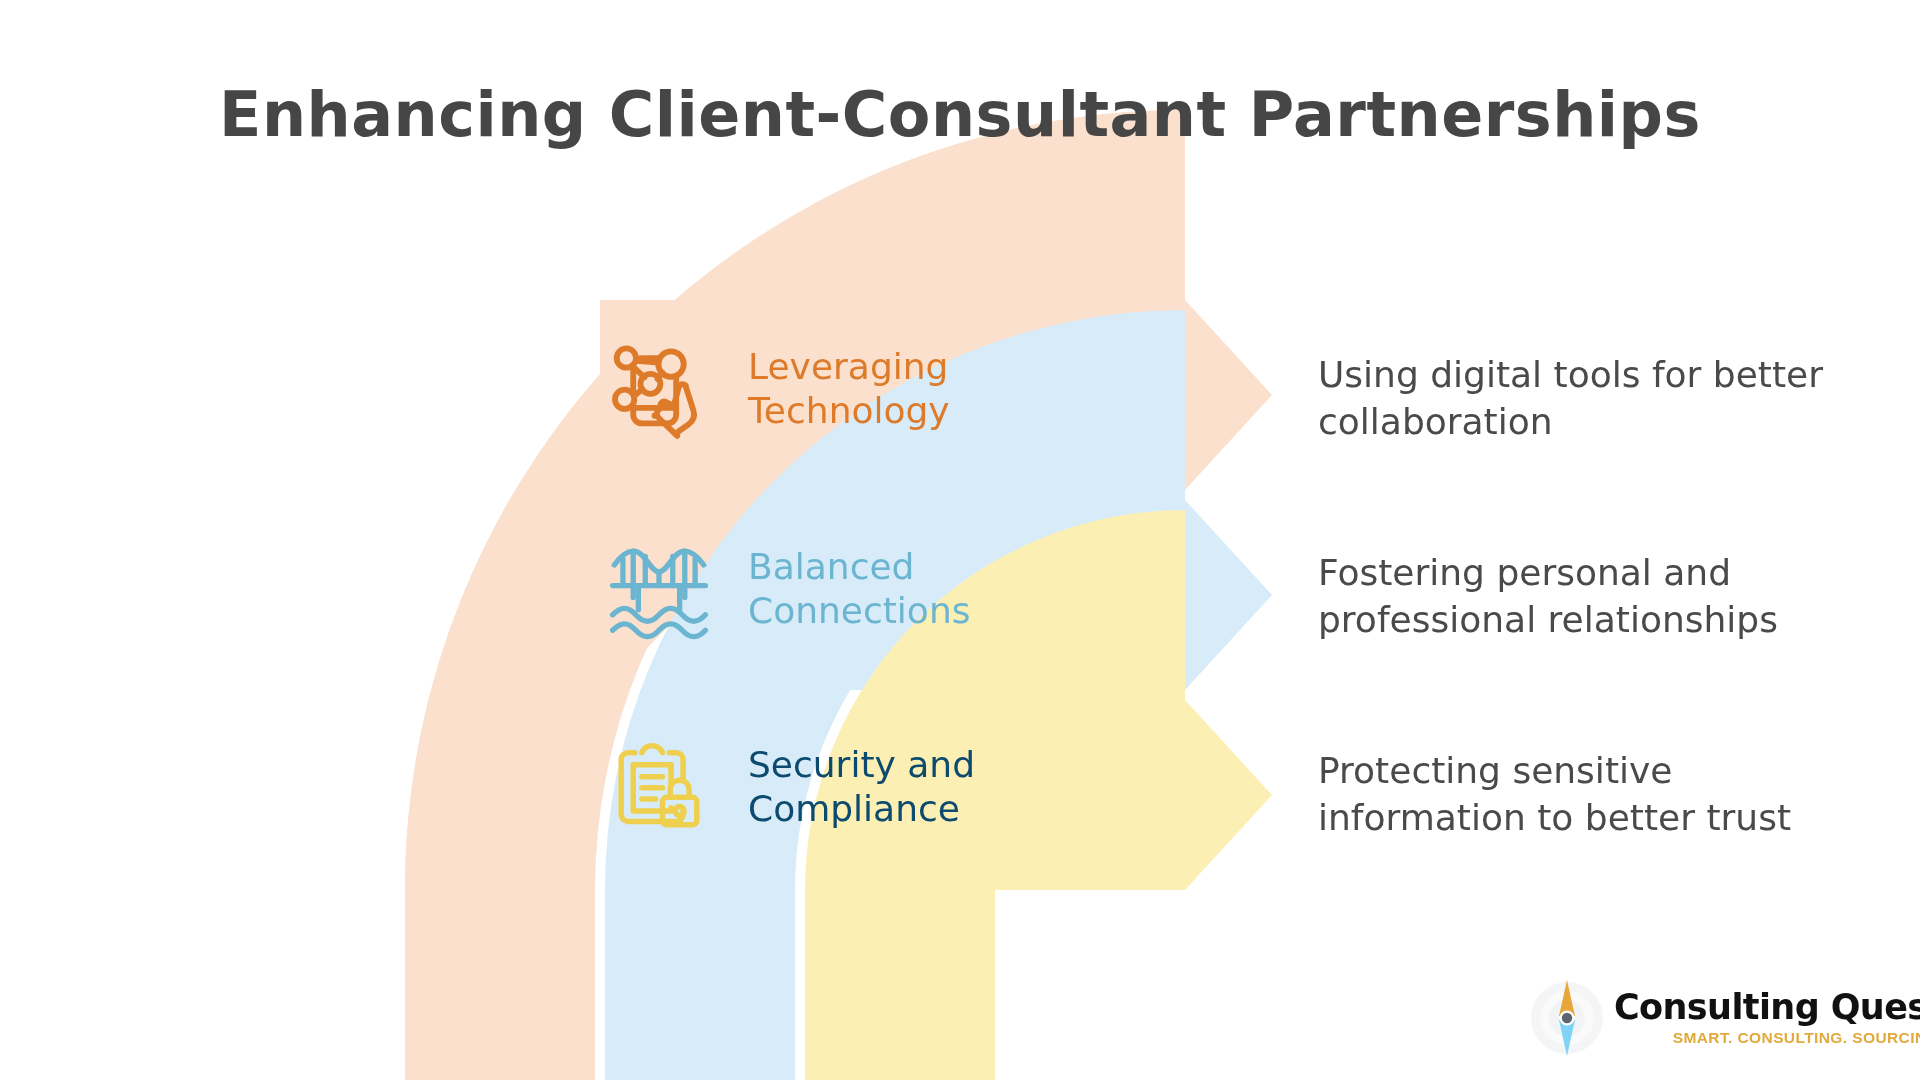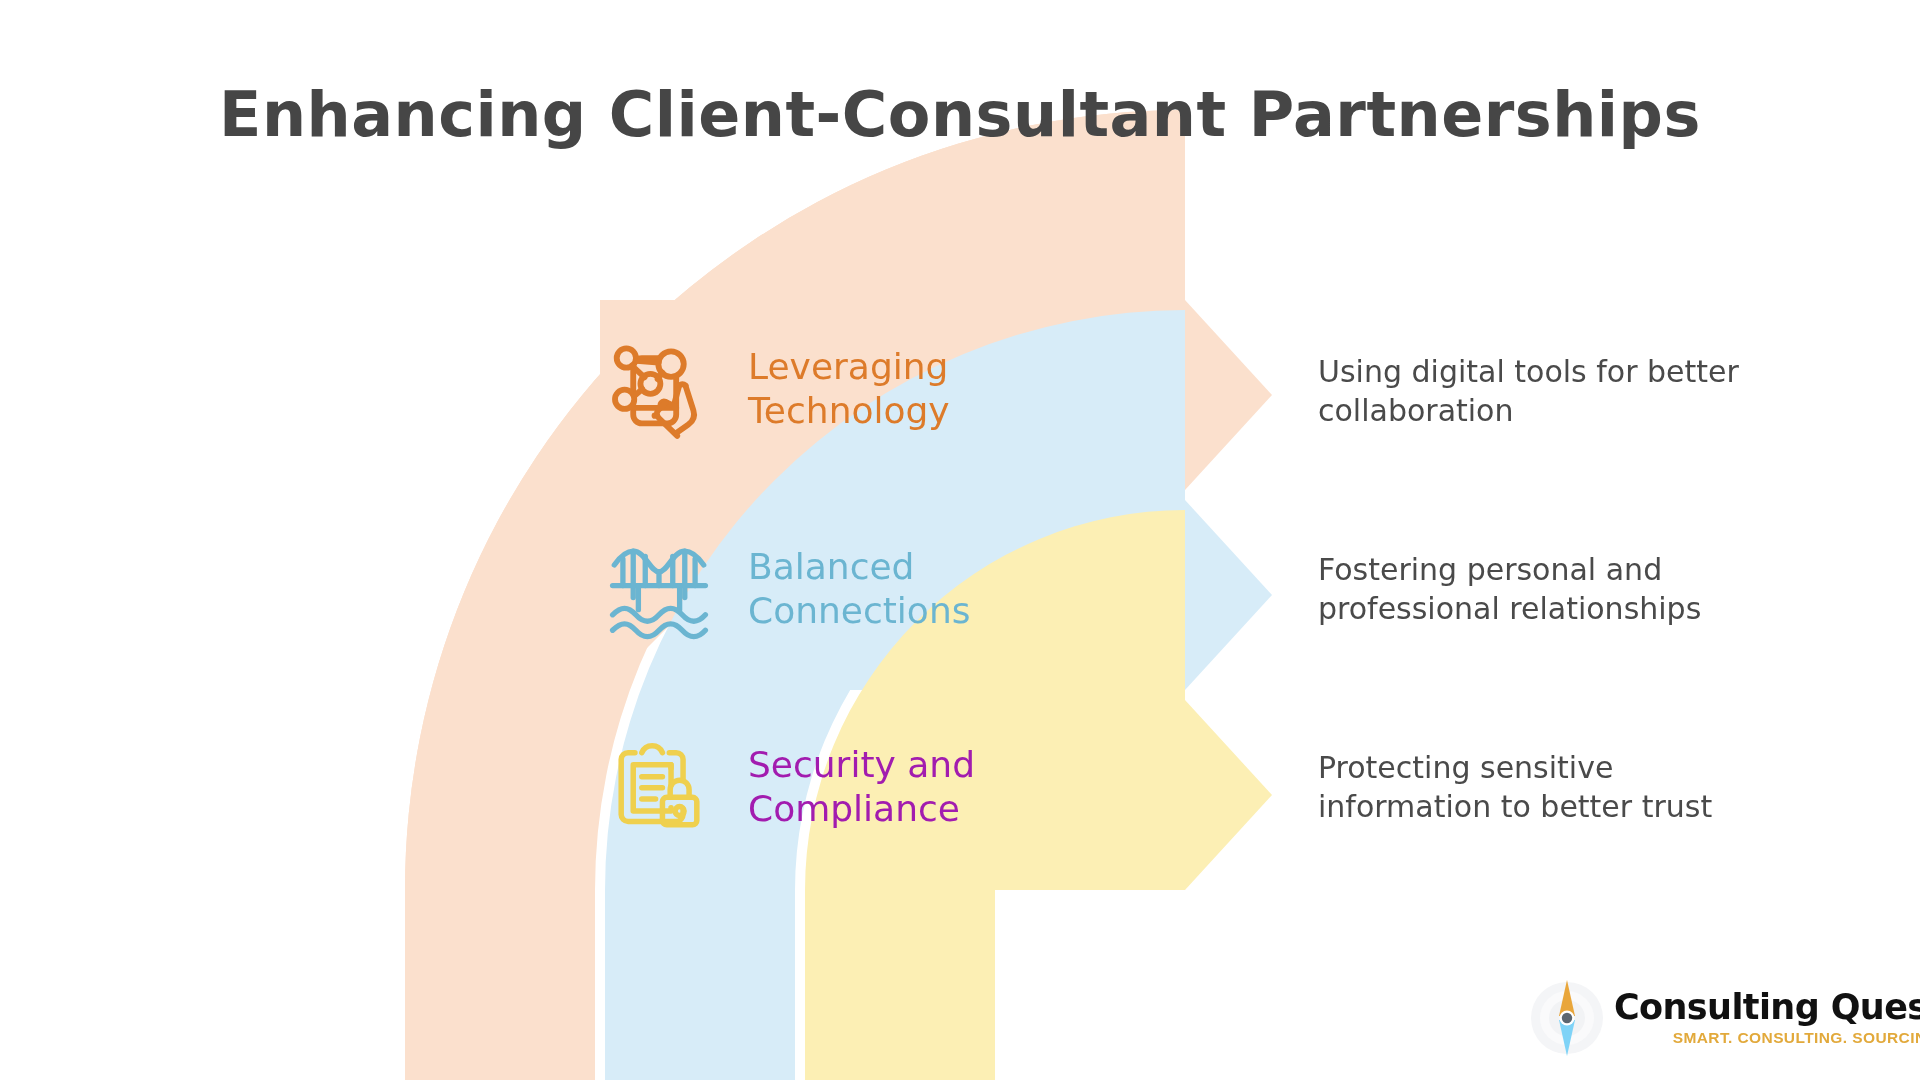--- a/index.html
+++ b/index.html
@@ -75,21 +75,21 @@
   #row-0 { top: 330px; }
   #row-1 { top: 530px; }
   #row-2 { top: 728px; }
 
   
   .desc {
     position: absolute;
     left: 1318px;
     width: 600px;
     font-family: "DejaVu Sans", sans-serif;
-    font-size: 30px;
+    font-size: 36px;
     line-height: 1.3;
     color: #4a4a4a;
     white-space: pre-line;
   }
   #desc-0 { top: 352px; }
   #desc-1 { top: 550px; }
   #desc-2 { top: 748px; }
 
   
   .logo {
@@ -268,21 +268,21 @@
         <line x1="22" y1="32.5" x2="34" y2="32.5"></line>
         <line x1="22" y1="39" x2="30" y2="39"></line>
 
         <rect x="34" y="38" width="20" height="16" rx="2.5"></rect>
 
         <path d="M38.5 38 v-4.5 a5.5 5.5 0 0 1 11 0 v4.5"></path>
 
         <circle cx="44" cy="46" r="2.6"></circle>
       </svg>
     </div>
-    <div class="row-label" style="color:#a21caf">Security and
+    <div class="row-label" style="color:#0c4a6e">Security and
 Compliance</div>
   </div>
 
   <div class="desc" id="desc-0">Using digital tools for better
 collaboration</div>
   <div class="desc" id="desc-1">Fostering personal and
 professional relationships</div>
   <div class="desc" id="desc-2">Protecting sensitive
 information to better trust</div>
 

